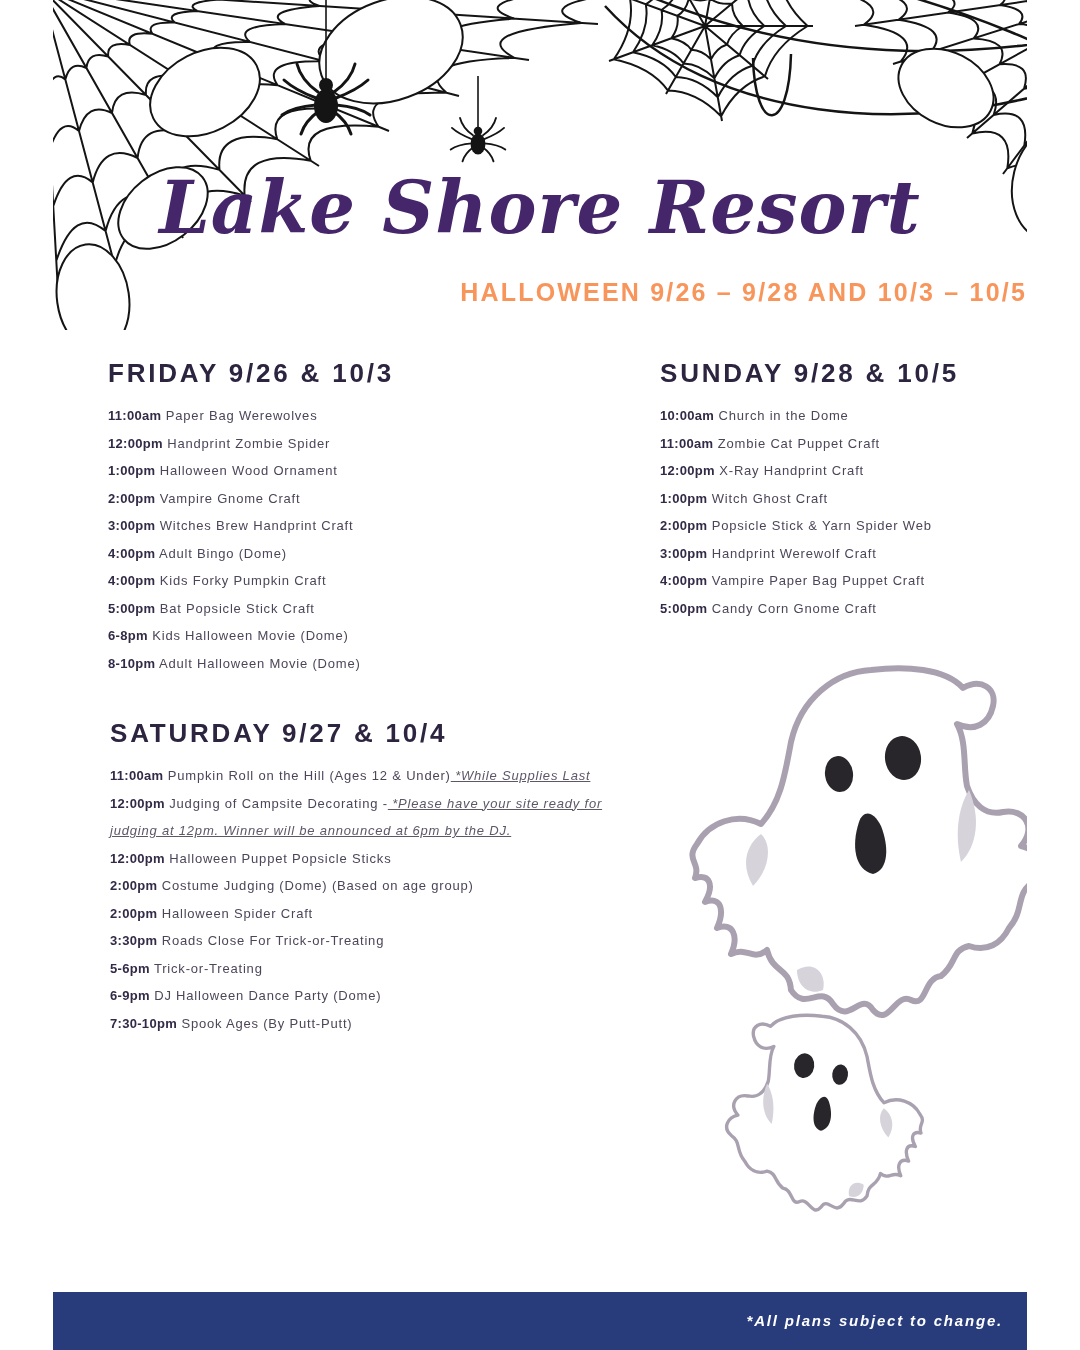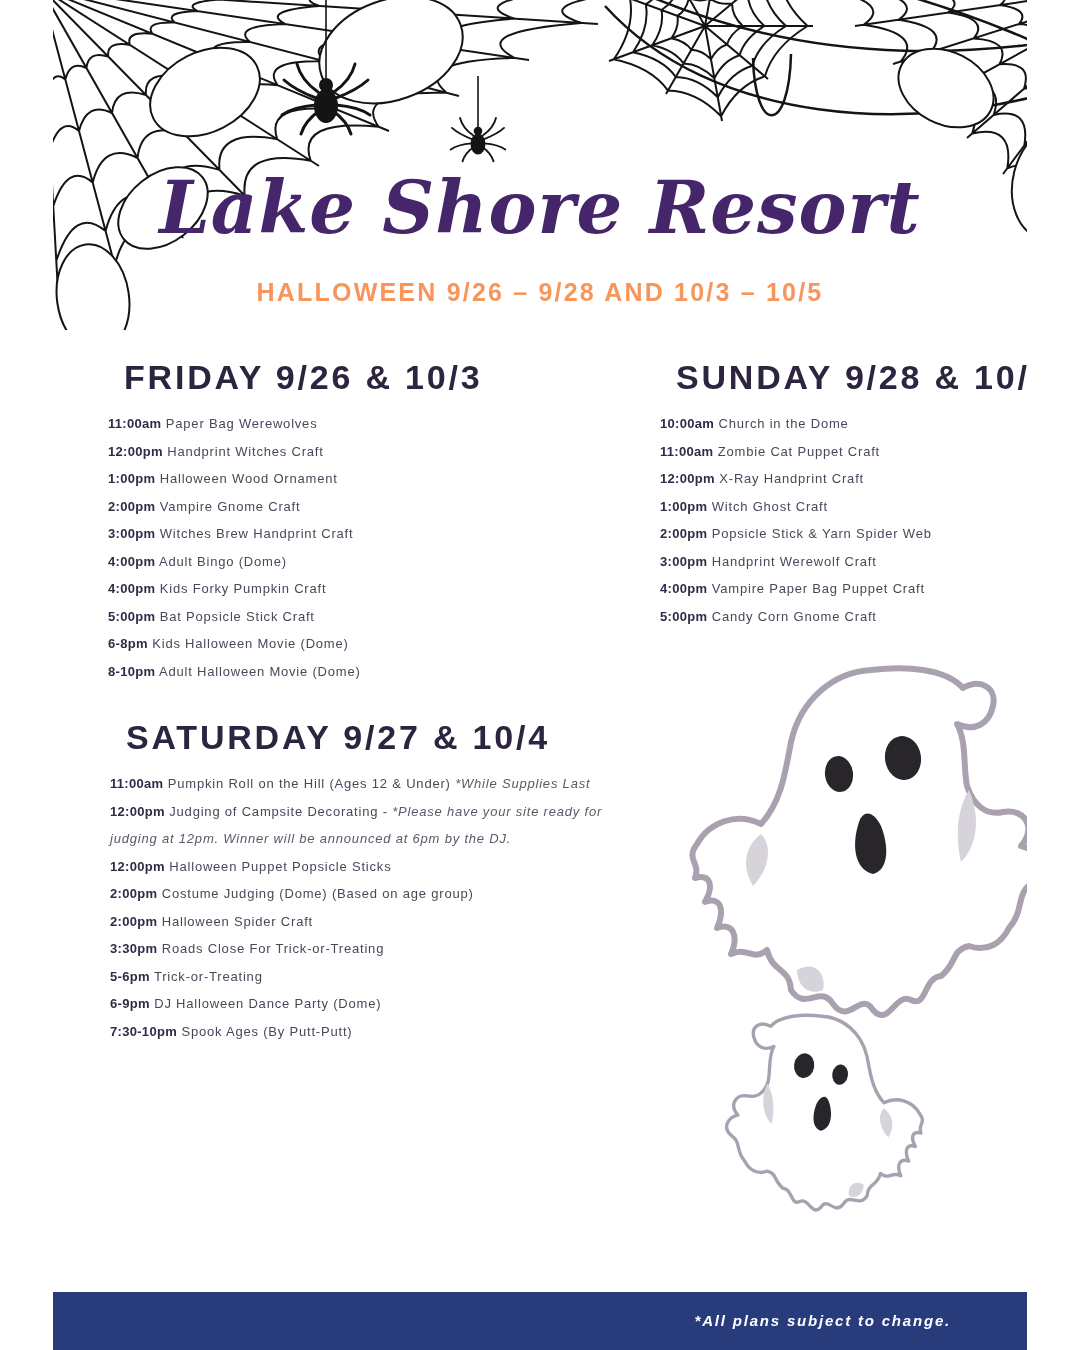--- a/index.html
+++ b/index.html
@@ -19,51 +19,51 @@
   
   .title{
     position:absolute; top:168px; left:0; width:100%;
     text-align:center;
     font-family:"DejaVu Serif", serif; font-style:italic; font-weight:bold;
     font-size:72px; line-height:1.1; letter-spacing:1px;
     color:var(--title_purple,#46266b);
   }
   .subtitle{
     position:absolute; top:278px; left:0; width:100%;
-    text-align:center; font-weight:bold; font-size:25px;
+    text-align:right; font-weight:bold; font-size:25px;
     letter-spacing:2.2px; color:var(--subtitle_orange,#f8955b);
   }
   
   .section{position:absolute;}
   #section-friday  {left:55px; top:358px; width:500px;}
   #section-sunday  {left:607px; top:358px; width:462px;}
   #section-saturday{left:57px; top:718px; width:500px;}
   .section h2{
-    margin:0 0 13px 16px; font-size:34px; font-weight:bold;
+    margin:0 0 13px 0; font-size:26px; font-weight:bold;
     letter-spacing:2.8px; color:var(--heading_dark,#2d2440);
   }
   .item{font-size:13px; line-height:27.5px; color:var(--body_gray,#4c4659); letter-spacing:0.8px;}
   .item .time{font-weight:bold; color:var(--time_dark,#322a46); letter-spacing:0.3px;}
   .item .desc{color:var(--body_gray,#4c4659);}
   .item .desc.underline{text-underline-offset:4px;}
-  .item .note{font-style:italic; color:var(--note_gray,#5d5768);}
+  .item .note{font-style:italic; color:var(--note_gray,#5d5768);text-decoration:underline;}
   
   .ghost{position:absolute; pointer-events:none;}
   #ghost-large{left:612px; top:650px; width:400px; height:390px;}
   #ghost-small{left:660px; top:1005px; width:225px; height:219px;}
   .ghost-body{fill:#ffffff; stroke:var(--ghost_outline,#a9a1b0); stroke-width:3; stroke-linejoin:round;}
   .ghost-shade{fill:var(--ghost_shade,#d7d3db); stroke:none;}
   .ghost-face{fill:var(--ghost_face,#29262b); stroke:none;}
   
   .footer{
     position:absolute; left:0; right:0; bottom:0; height:58px;
     background:var(--footer_blue,#283c7c);
   }
   .footer-note{
-    display:block; line-height:58px; text-align:right; padding-right:76px;
+    display:block; line-height:58px; text-align:right; padding-right:24px;
     color:var(--footer_text,#ffffff); font-size:15px; font-weight:bold;
     font-style:italic; letter-spacing:1.8px;
   }
 </style>
 </head>
 <body>
 
 <svg width="0" height="0" style="position:absolute" aria-hidden="true">
   <defs>
     <g id="spiderDef">
@@ -123,21 +123,21 @@
     </g>
   </svg>
 
   <div class="title">Lake Shore Resort</div>
   <div class="subtitle">HALLOWEEN 9/26 – 9/28 AND 10/3 – 10/5</div>
 
   <div class="section" id="section-friday">
     <h2>FRIDAY 9/26 &amp; 10/3</h2>
     <div>
         <div class="item"><span class="time">11:00am</span> <span class="desc">Paper Bag Werewolves</span></div>
-        <div class="item"><span class="time">12:00pm</span> <span class="desc">Handprint Witches Craft</span></div>
+        <div class="item"><span class="time">12:00pm</span> <span class="desc">Handprint Zombie Spider</span></div>
         <div class="item"><span class="time">1:00pm</span> <span class="desc">Halloween Wood Ornament</span></div>
         <div class="item"><span class="time">2:00pm</span> <span class="desc">Vampire Gnome Craft</span></div>
         <div class="item"><span class="time">3:00pm</span> <span class="desc">Witches Brew Handprint Craft</span></div>
         <div class="item"><span class="time">4:00pm</span> <span class="desc">Adult Bingo (Dome)</span></div>
         <div class="item"><span class="time">4:00pm</span> <span class="desc">Kids Forky Pumpkin Craft</span></div>
         <div class="item"><span class="time">5:00pm</span> <span class="desc">Bat Popsicle Stick Craft</span></div>
         <div class="item"><span class="time">6-8pm</span> <span class="desc">Kids Halloween Movie (Dome)</span></div>
         <div class="item"><span class="time">8-10pm</span> <span class="desc">Adult Halloween Movie (Dome)</span></div>
       </div>
   </div>

